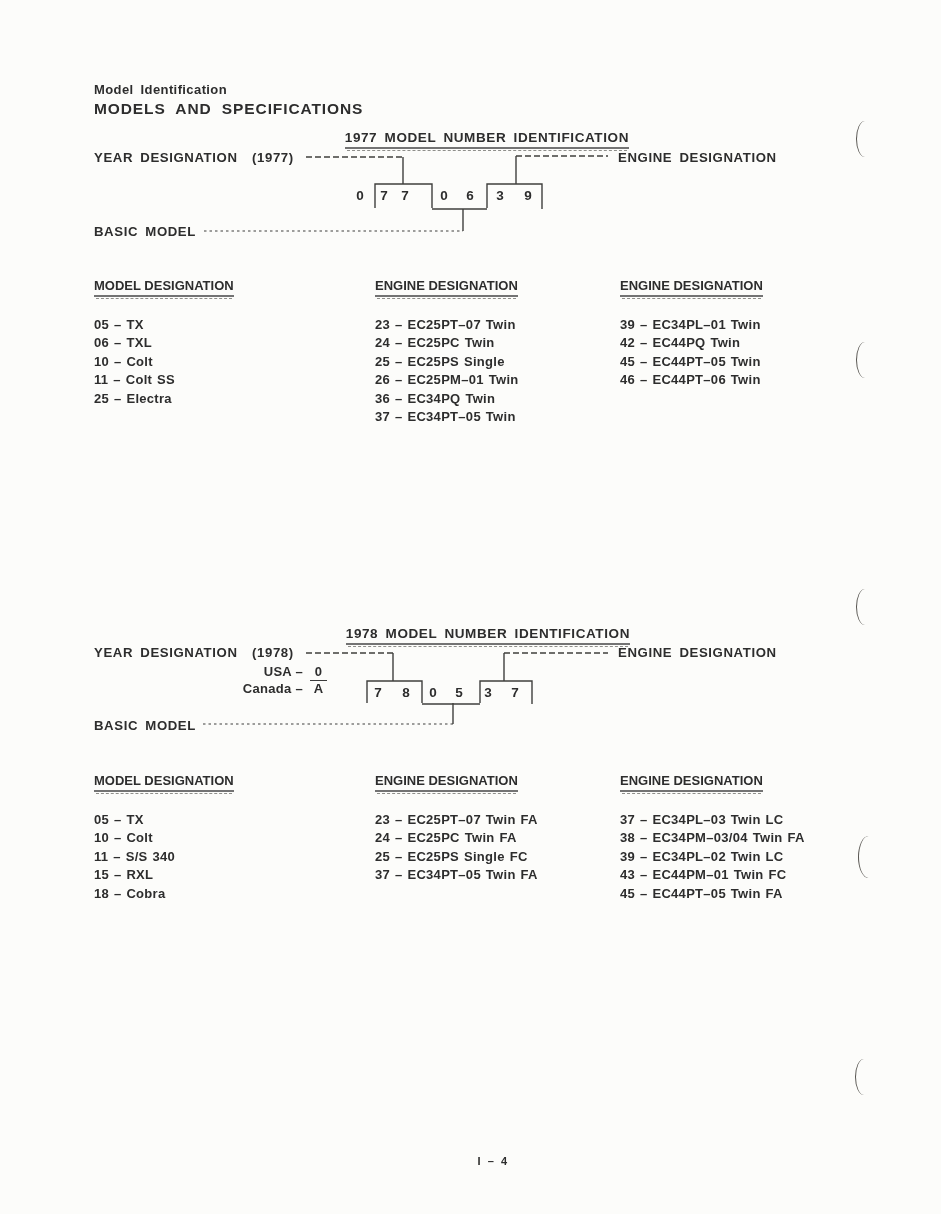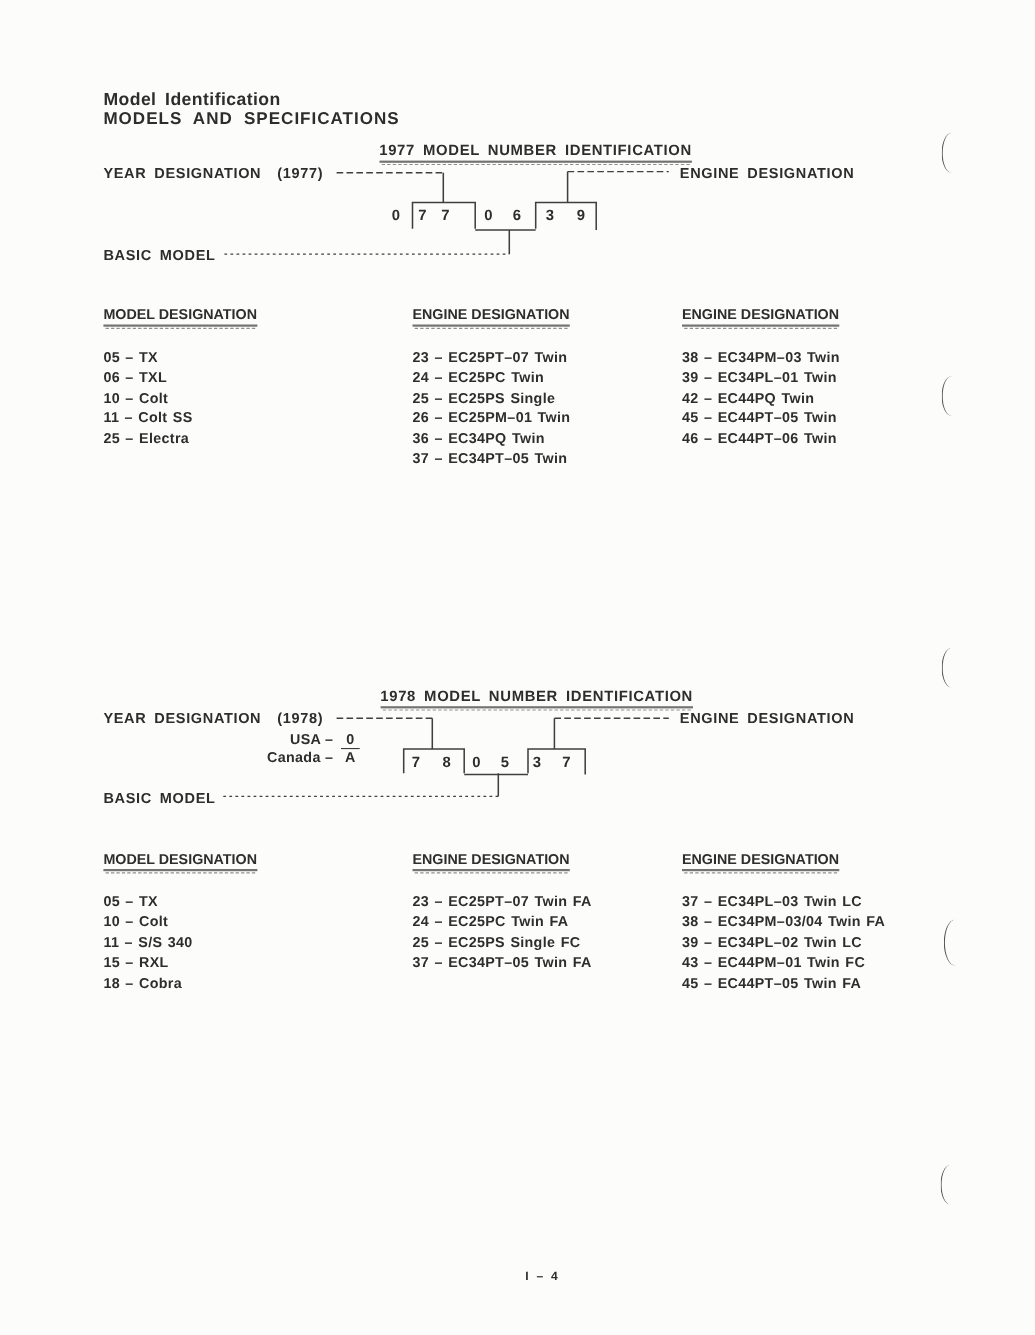--- a/index.html
+++ b/index.html
@@ -4,21 +4,21 @@
 <style>
   html,body{margin:0;padding:0;background:#e8e8e6;}
   .page{
     position:relative;width:941px;height:1214px;margin:0 auto;
     background:#fcfcfa;overflow:hidden;
     font-family:"Liberation Sans","DejaVu Sans",sans-serif;
     color:#2d2d2d;font-weight:bold;
   }
   .t{position:absolute;white-space:pre;}
   .title{font-size:15.5px;letter-spacing:.9px;word-spacing:5px;margin-top:44px;}
-  .subtitle{font-size:16px;letter-spacing:.4px;word-spacing:3px;}
+  .subtitle{font-size:13px;letter-spacing:.4px;word-spacing:3px;}
   .sechead{font-size:13.5px;letter-spacing:.6px;word-spacing:3px;}
   .lbl{font-size:13.2px;letter-spacing:.6px;word-spacing:3px;}
   .uline{display:inline-block;border-bottom:2px solid #737373;padding-bottom:2px;position:relative;}
   .uline::after{content:"";position:absolute;left:2px;right:2px;bottom:-4px;border-bottom:1px dashed #8f8f8b;}
   .digit{position:absolute;width:14px;text-align:center;font-size:13.5px;letter-spacing:0;}
   .col{position:absolute;}
   .colhead{font-size:13px;height:14px;}
   .rows{margin-top:25px;}
   .row{height:18.4px;font-size:13px;letter-spacing:.3px;word-spacing:1px;}
   .usa-row{position:absolute;width:97px;display:flex;justify-content:flex-end;
@@ -96,21 +96,20 @@
       <div class="row">24 – EC25PC Twin</div>
       <div class="row">25 – EC25PS Single</div>
       <div class="row">26 – EC25PM–01 Twin</div>
       <div class="row">36 – EC34PQ Twin</div>
       <div class="row">37 – EC34PT–05 Twin</div>
     </div>
   </div>
   <div class="col" style="left:620px;top:278px;width:250px">
     <div class="colhead"><span class="uline">ENGINE DESIGNATION</span></div>
     <div class="rows">
-      <div class="row">38 – EC34PM–03 Twin</div>
       <div class="row">39 – EC34PL–01 Twin</div>
       <div class="row">42 – EC44PQ Twin</div>
       <div class="row">45 – EC44PT–05 Twin</div>
       <div class="row">46 – EC44PT–06 Twin</div>
     </div>
   </div>
 
   <div class="t" style="left:328px;top:606px">
     <span class="sechead uline">1978 MODEL NUMBER IDENTIFICATION</span>
   </div>

